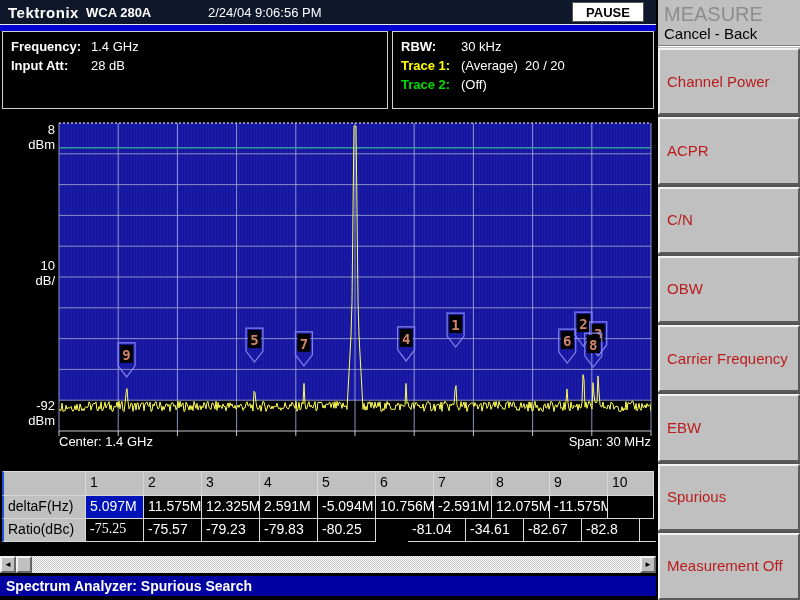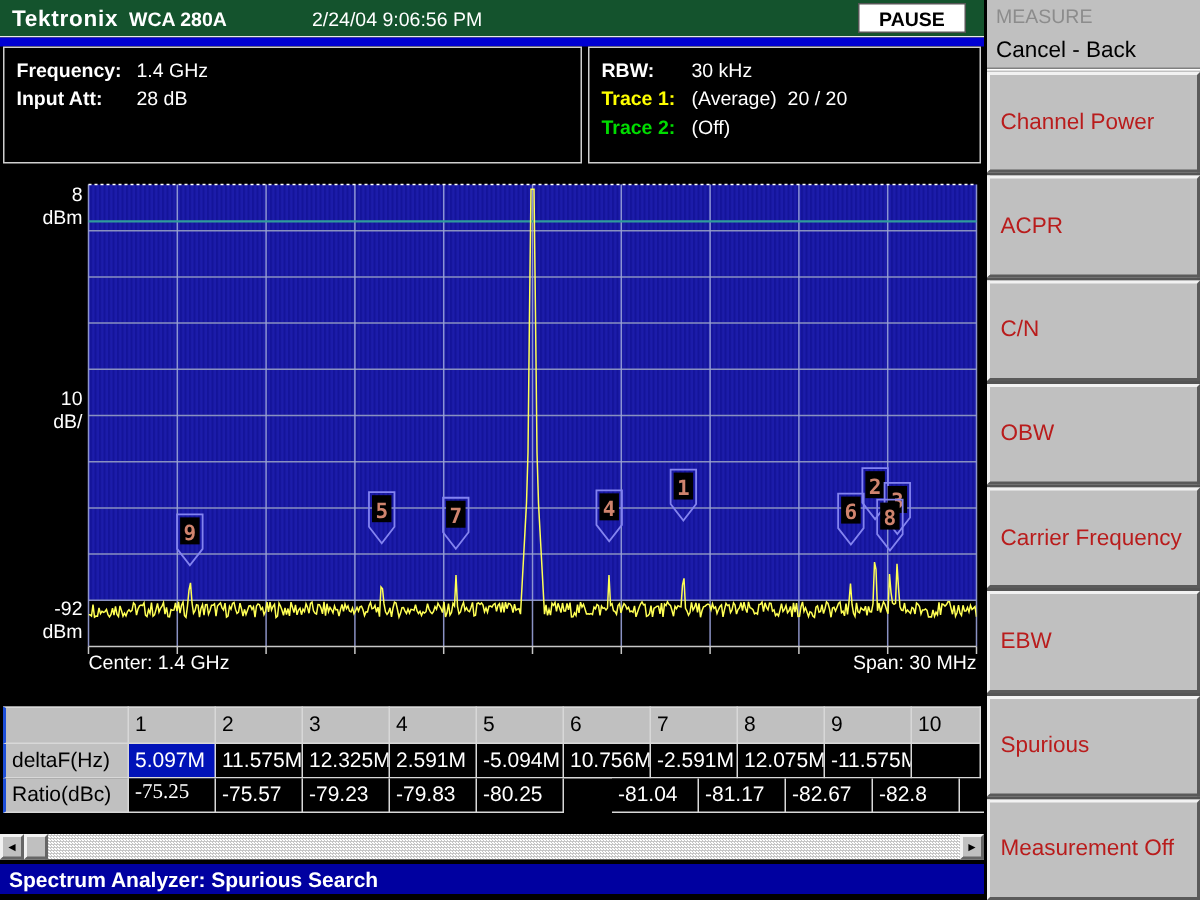--- a/index.html
+++ b/index.html
@@ -2,21 +2,21 @@
 <html><head>
 <meta charset="utf-8">
 <style>
   * { margin:0; padding:0; box-sizing:border-box; }
   body { background:#222; }
   #screen {
     position:relative; width:800px; height:600px; background:#000;
     font-family:"Liberation Sans", sans-serif; overflow:hidden;
   }
   
-  #titlebar { position:absolute; left:0; top:0; width:656px; height:24px; background:#14532d; }
+  #titlebar { position:absolute; left:0; top:0; width:656px; height:24px; background:#0f172a; }
   #brand   { position:absolute; left:8px;  top:4px; color:#fff; font-weight:bold; font-size:15px; letter-spacing:0.5px; }
   #model   { position:absolute; left:86px; top:5px; color:#fff; font-weight:bold; font-size:13px; }
   #clock   { position:absolute; left:208px; top:5px; color:#fff; font-size:13px; }
   #pause-btn { position:absolute; left:572px; top:2px; width:72px; height:20px; background:#fff; color:#000;
     font-weight:bold; font-size:13px; text-align:center; line-height:20px; border:1px solid #555; }
   #top-hairline { position:absolute; left:0; top:24px; width:656px; height:1px; background:#e8e8e8; }
   #blue-strip   { position:absolute; left:0; top:25px; width:656px; height:6px; background:#0000d2; }
   
   .settings-panel { position:absolute; top:31px; height:78px; background:#000; border:1px solid #cfcfcf; padding-top:5px; }
   #settings-left  { left:2px;  width:386px; }
@@ -48,21 +48,21 @@
     border-top:2px solid #f2f2f2; border-left:2px solid #f2f2f2; border-right:2px solid #666; border-bottom:2px solid #666;
     color:#000; font-size:8px; text-align:center; line-height:13px; }
   #sb-left  { left:0; }
   #sb-thumb { left:16px; }
   #sb-right { left:640px; }
   
   #statusbar { position:absolute; left:0; top:576px; width:656px; height:20px; background:#0000a0;
     color:#fff; font-weight:bold; font-size:14px; line-height:20px; padding-left:6px; }
   
   #sidebar { position:absolute; left:656px; top:0; width:144px; height:600px; background:#c0c0c0; border-left:2px solid #000; }
-  #measure-title { position:absolute; left:6px; top:3px; font-size:13px; color:#8c8c8c; }
+  #measure-title { position:absolute; left:6px; top:3px; font-size:20px; color:#8c8c8c; }
   #cancel-back   { position:absolute; left:6px; top:25px; font-size:15px; color:#000; }
   #menu-sep { position:absolute; left:0; top:45px; width:142px; height:2px; border-top:1px solid #808080; border-bottom:1px solid #ffffff; }
   #menu-items { position:absolute; left:0; top:48px; width:142px; height:552px; display:flex; flex-direction:column; gap:2px; background:#555; }
   .menu-btn { flex:1; background:#c0c0c0; display:flex; align-items:center; padding-left:7px;
     border-top:2px solid #f2f2f2; border-left:2px solid #f2f2f2; border-right:2px solid #5a5a5a; border-bottom:2px solid #5a5a5a;
     font-size:15px; color:#b91c1c; line-height:18px; }
   .menu-btn.selected .mlabel { }
 </style>
 </head>
 <body>
@@ -240,21 +240,21 @@
         <div class="td cell" style="width: 46px; height: 23px;"></div>
       </div>
       <div class="tr">
         <div class="td th" style="width: 84px; height: 23px;">Ratio(dBc)</div>
         <div class="td cell" style="width: 58px; height: 23px; font-family: Liberation Serif, serif;">-75.25</div>
         <div class="td cell" style="width: 58px; height: 23px;">-75.57</div>
         <div class="td cell" style="width: 58px; height: 23px;">-79.23</div>
         <div class="td cell" style="width: 58px; height: 23px;">-79.83</div>
         <div class="td cell" style="width: 58px; height: 23px;">-80.25</div>
         <div class="td cell" style="width: 58px; height: 23px; margin-left: 32px;">-81.04</div>
-        <div class="td cell" style="width: 58px; height: 23px;">-81.17</div>
+        <div class="td cell" style="width: 58px; height: 23px;">-34.61</div>
         <div class="td cell" style="width: 58px; height: 23px;">-82.67</div>
         <div class="td cell" style="width: 58px; height: 23px;">-82.8</div>
         <div class="td cell" style="width: 46px; height: 23px;"></div>
       </div>
     </div>
 
   <div id="hscroll">
     <div id="sb-left" class="sb-btn">◄</div>
     <div id="sb-thumb"></div>
     <div id="sb-right" class="sb-btn">►</div>

